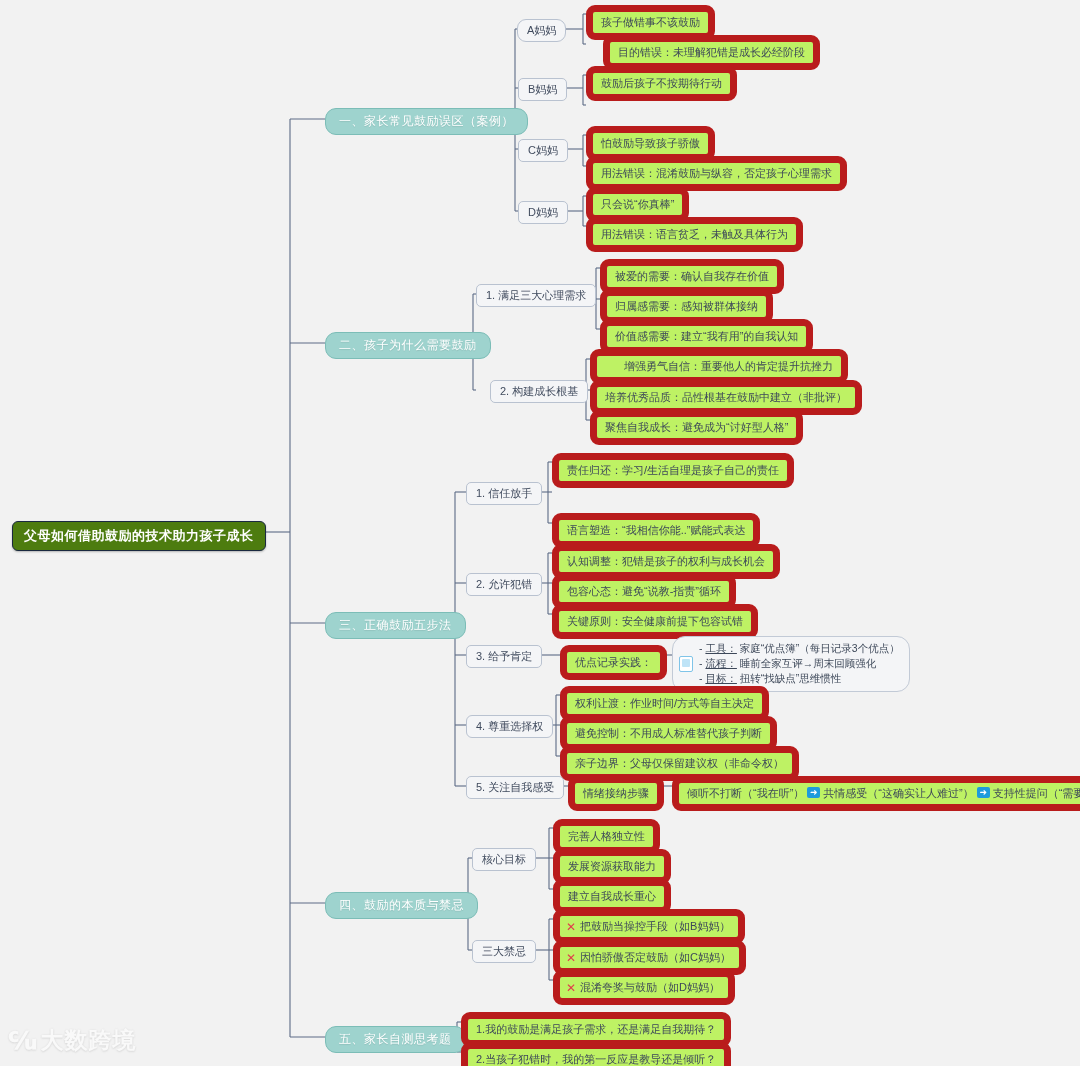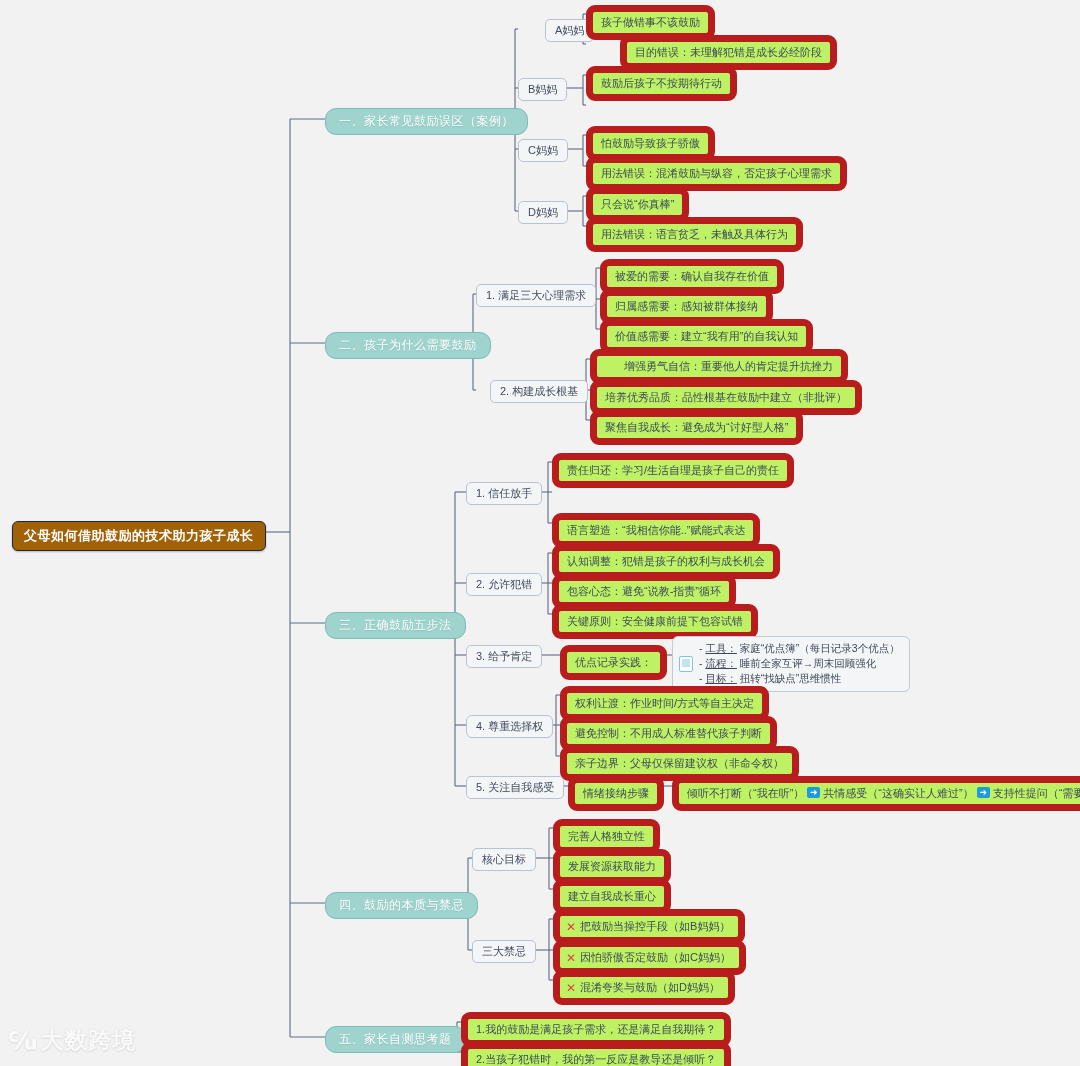--- a/index.html
+++ b/index.html
@@ -31,21 +31,21 @@
   .node {
     position: absolute;
     box-sizing: border-box;
     white-space: nowrap;
     display: flex;
     align-items: center;
   }
 
   
   .node-root {
-    background: #a16207;
+    background: #4d7c0f;
     color: #ffffff;
     font-weight: bold;
     font-size: 13px;
     border-radius: 6px;
     padding: 5px 11px;
     border: 1px solid #1a2940;
     letter-spacing: 0.5px;
     box-shadow: 0 1px 2px rgba(0,0,0,0.25);
     text-align: right;
   }
@@ -91,21 +91,21 @@
     font-size: 12px;
     margin-right: 4px;
     line-height: 1;
   }
 
   
   .node-detail {
     background: #f4f5f7;
     color: #3d4859;
     font-size: 10.5px;
-    border-radius: 6px;
+    border-radius: 13px;
     padding: 4px 9px 4px 6px;
     border: 1px solid #c2cad6;
     display: flex;
     align-items: center;
     white-space: nowrap;
   }
   .detail-icon {
     width: 12px;
     height: 14px;
     flex: 0 0 auto;
@@ -290,27 +290,27 @@
   </svg>
 
   <div class="node node-root" style="left:12px; top:521px;">
     <span>父母如何借助鼓励的技术助力孩子成长</span>
   </div>
 
   <div class="node node-l1" style="left:325px; top:108px;">
     <span>一、家长常见鼓励误区（案例）</span>
   </div>
 
-  <div class="node node-l2" style="left:545px; top:19px;">
+  <div class="node node-l2" style="left:517px; top:19px;border-radius:9px;">
     <span>A妈妈</span>
   </div>
   <div class="node node-l3" style="left:586px; top:5px;">
     <span>孩子做错事不该鼓励</span>
   </div>
-  <div class="node node-l3" style="left:620px; top:35px;">
+  <div class="node node-l3" style="left:603px; top:35px;">
     <span>目的错误：未理解犯错是成长必经阶段</span>
   </div>
 
   <div class="node node-l2" style="left:518px; top:78px;">
     <span>B妈妈</span>
   </div>
   <div class="node node-l3" style="left:586px; top:66px;">
     <span>鼓励后孩子不按期待行动</span>
   </div>
 

